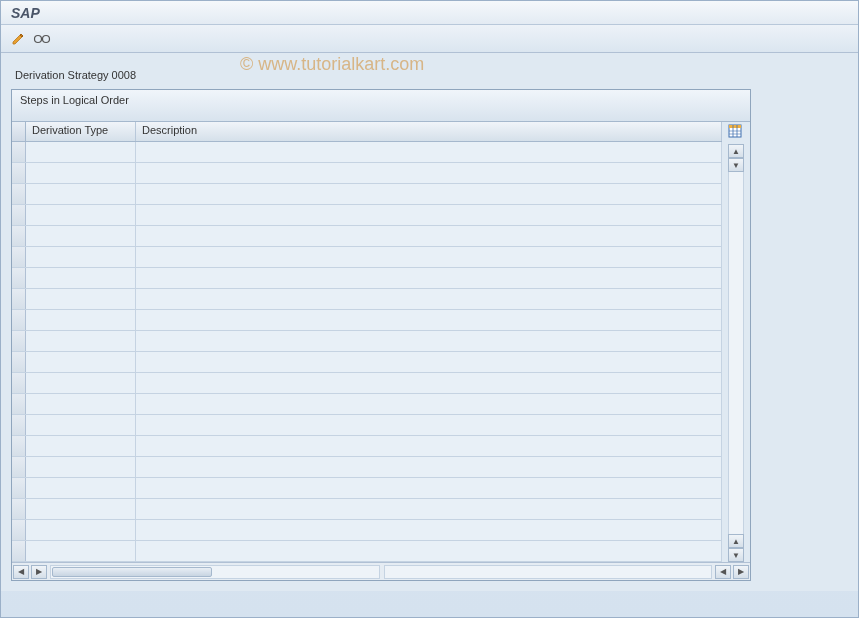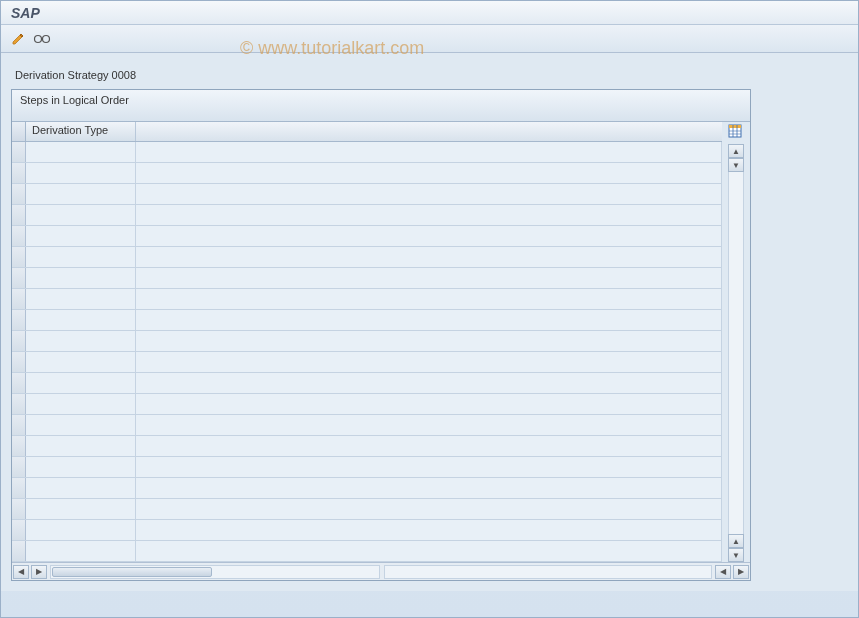--- a/index.html
+++ b/index.html
@@ -209,21 +209,21 @@
       height: 10px;
       top: 1px;
       left: 1px;
       width: 160px;
       background: linear-gradient(to bottom, #e8eef5, #c8d5e2);
       border: 1px solid #a5b8cd;
       border-radius: 2px;
     }
     .watermark {
       position: absolute;
-      top: 38px;
+      top: 54px;
       left: 240px;
       font-size: 18px;
       color: #d4a05a;
       opacity: 0.7;
       font-family: Arial;
       pointer-events: none;
     }
   </style>
 </head>
 <body>
@@ -253,20 +253,21 @@
     <div class="subtitle">Derivation Strategy 0008</div>
 
     <div class="panel">
       <div class="panel-header">Steps in Logical Order</div>
 
       <div class="table-wrapper">
         <div class="table-main">
           <div class="table-header-row">
             <div class="row-selector-header"></div>
             <div class="col-header col-derivation-type">Derivation Type</div>
+            <div class="col-header col-description">Description</div>
           </div>
           <div class="table-body" id="table-body">
           <div class="table-row">
                 <div class="row-selector"></div>
                 <div class="cell cell-type"></div>
                 <div class="cell cell-desc"></div>
               </div>
               <div class="table-row">
                 <div class="row-selector"></div>
                 <div class="cell cell-type"></div>

